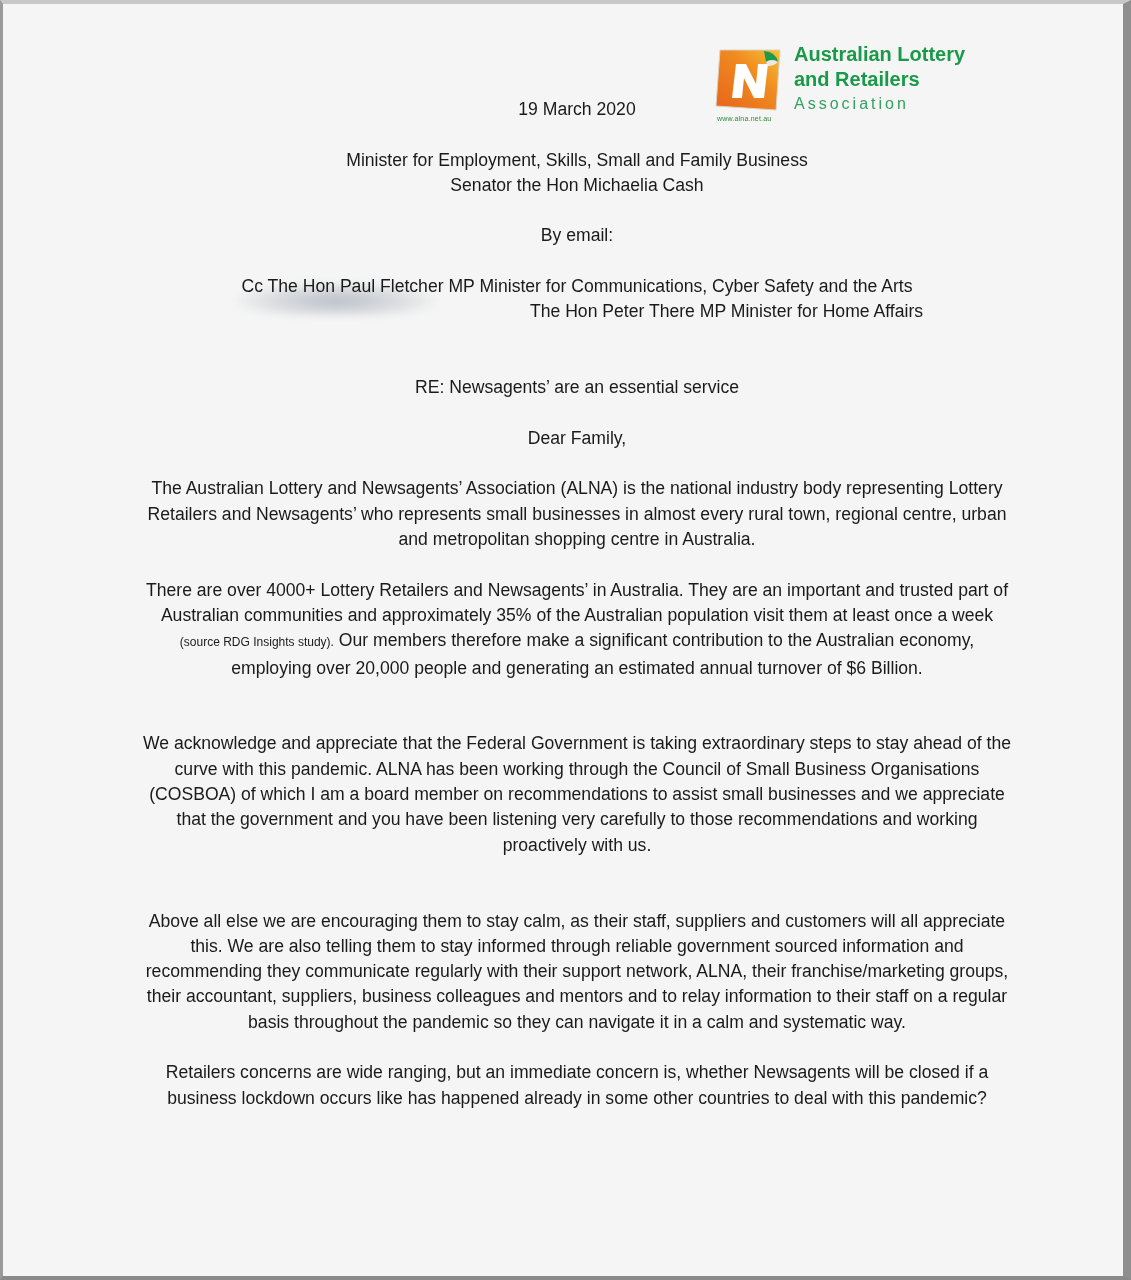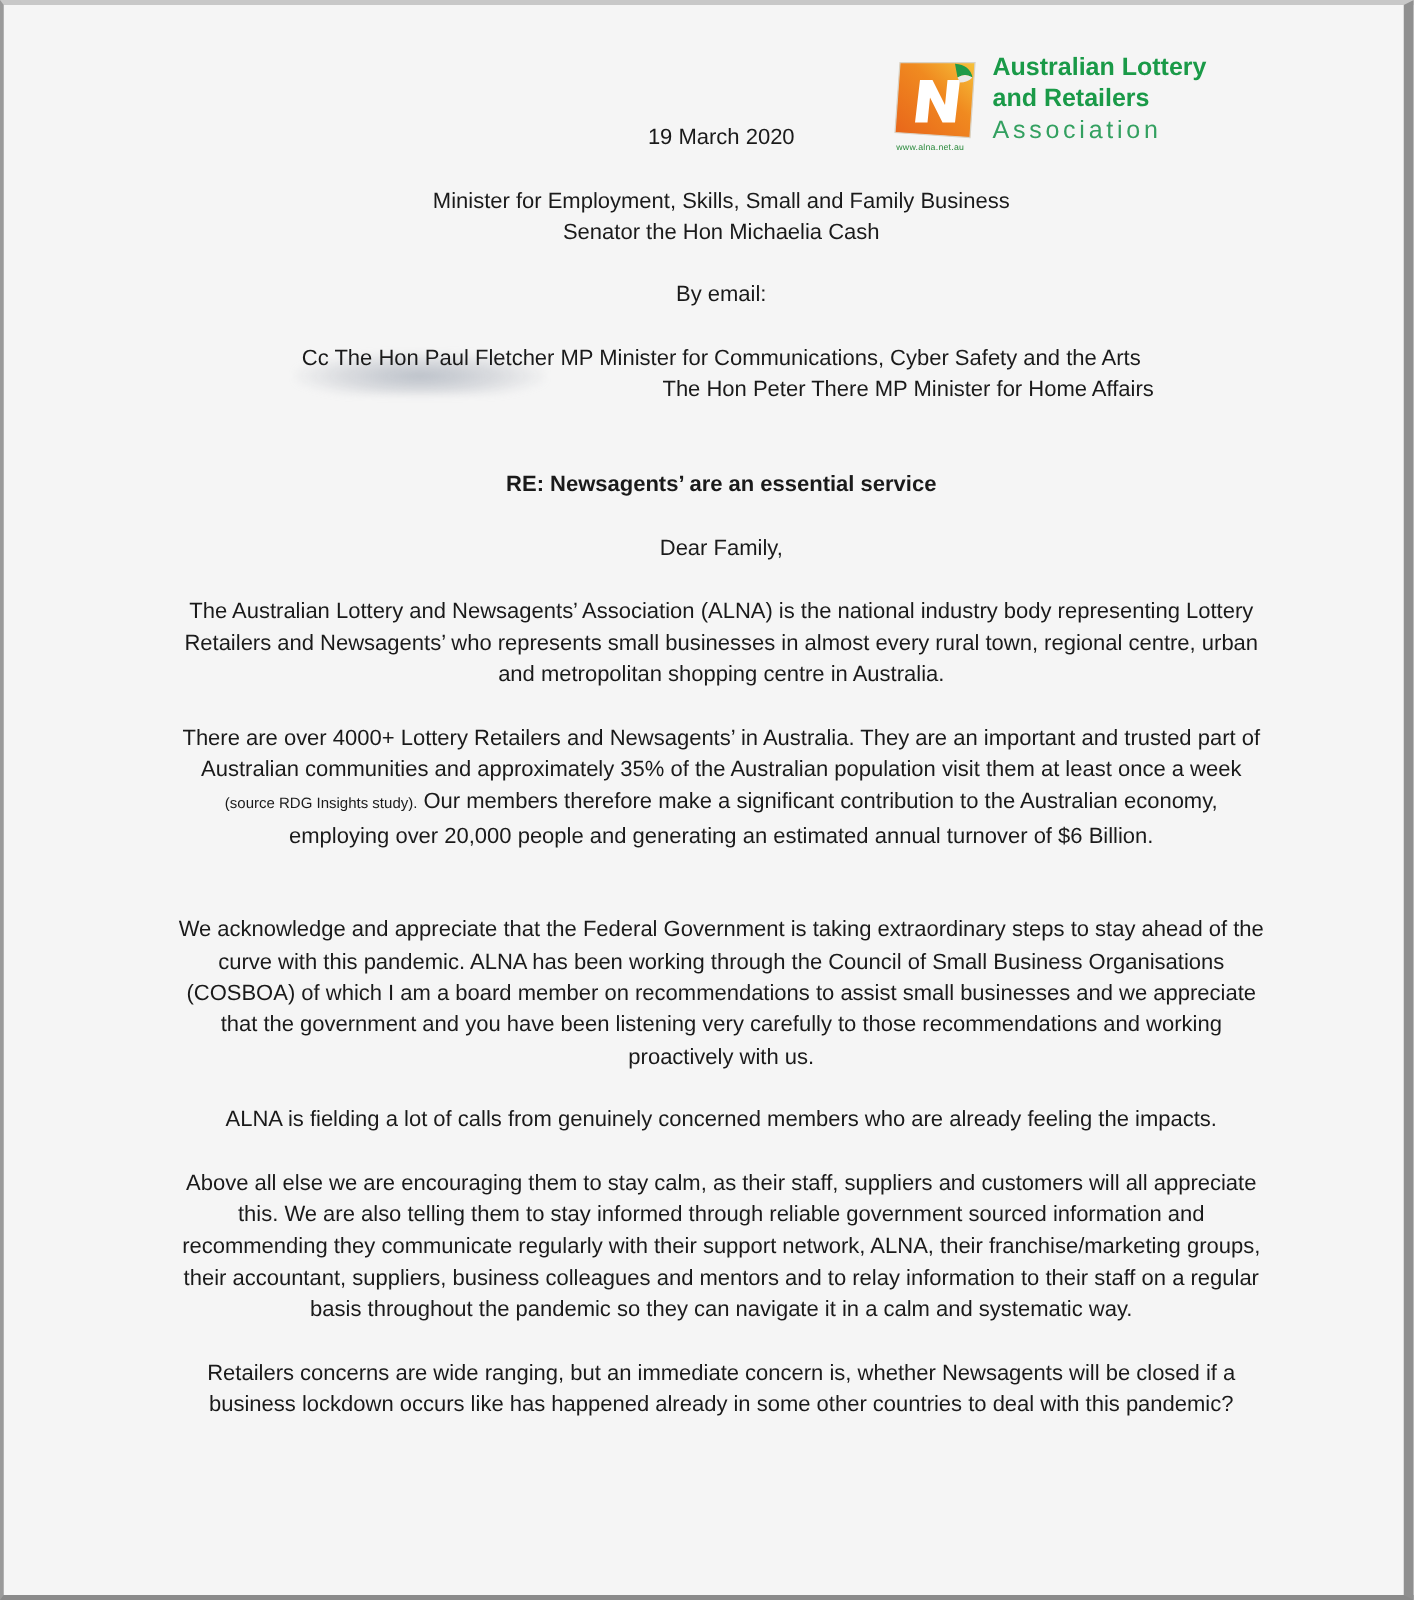--- a/index.html
+++ b/index.html
@@ -28,36 +28,36 @@
     position: absolute; left: 6px; top: 67px; font-size: 7px; color: #2a8a3c;
     letter-spacing: 0.2px;
   }
   .logo-text {
     position: absolute; left: 83px; top: -6px; color: #1a9a48;
   }
   .logo-line1, .logo-line2 {
     font-weight: bold; font-size: 20px; line-height: 25px; white-space: nowrap;
   }
   .logo-line3 {
-    font-size: 20px; line-height: 24px; letter-spacing: 3px; color: #33a060;
+    font-size: 16px; line-height: 24px; letter-spacing: 3px; color: #33a060;
     white-space: nowrap;
   }
   .letter {
     position: absolute; left: 139px; top: 93px; width: 870px;
     color: #1a1a1a; font-size: 17.6px; line-height: 25.3px; text-align: center;
   }
   .letter p { margin: 0; }
   .gap { height: 25.3px; }
   .cc-second { padding-left: 299px; }
   .blur-redact {
     position: absolute; left: 233px; top: 278px; width: 200px; height: 34px;
     background: radial-gradient(ellipse at 50% 55%, rgba(140,150,165,0.55) 0%, rgba(170,175,185,0.35) 45%, rgba(245,245,245,0) 75%);
     filter: blur(3px);
   }
-  .bold { font-weight: bold; }
+  .bold { font-weight: normal; }
   .small-src { font-size: 12px; }
 </style>
 </head>
 <body>
 
 <div class="page-frame">
 
   <div class="logo">
     <svg class="logo-mark" viewBox="0 0 70 64">
       <defs>
@@ -98,19 +98,18 @@
     <div class="gap"></div>
     <p>Dear Family,</p>
     <div class="gap"></div>
     <p>The Australian Lottery and Newsagents’ Association (ALNA) is the national industry body representing Lottery Retailers and Newsagents’ who represents small businesses in almost every rural town, regional centre, urban and metropolitan shopping centre in Australia.</p>
     <div class="gap"></div>
     <p><span>There are over 4000+ Lottery Retailers and Newsagents’ in Australia. They are an important and trusted part of Australian communities and approximately 35% of the Australian population visit them at least once a week </span><span class="small-src">(source RDG Insights study).</span><span> Our members therefore make a significant contribution to the Australian economy, employing over 20,000 people and generating an estimated annual turnover of $6 Billion.</span></p>
     <div class="gap"></div>
     <div class="gap"></div>
     <p>We acknowledge and appreciate that the Federal Government is taking extraordinary steps to stay ahead of the curve with this pandemic. ALNA has been working through the Council of Small Business Organisations (COSBOA) of which I am a board member on recommendations to assist small businesses and we appreciate that the government and you have been listening very carefully to those recommendations and working proactively with us.</p>
     <div class="gap"></div>
-    <p>ALNA is fielding a lot of calls from genuinely concerned members who are already feeling the impacts.</p>
     <div class="gap"></div>
     <p>Above all else we are encouraging them to stay calm, as their staff, suppliers and customers will all appreciate this. We are also telling them to stay informed through reliable government sourced information and recommending they communicate regularly with their support network, ALNA, their franchise/marketing groups, their accountant, suppliers, business colleagues and mentors and to relay information to their staff on a regular basis throughout the pandemic so they can navigate it in a calm and systematic way.</p>
     <div class="gap"></div>
     <p>Retailers concerns are wide ranging, but an immediate concern is, whether Newsagents will be closed if a business lockdown occurs like has happened already in some other countries to deal with this pandemic?</p>
   </div>
 </div>
 
 </body></html>

